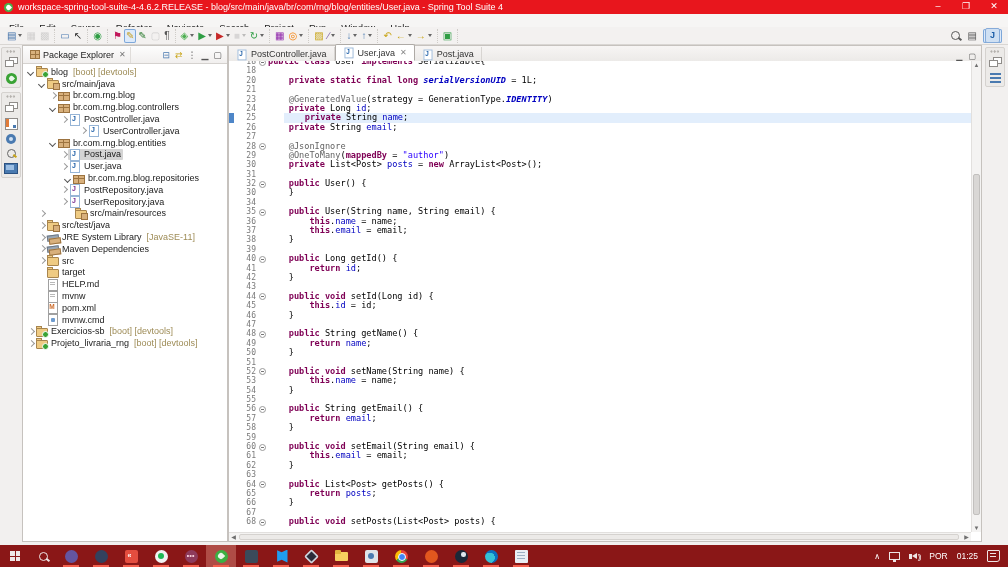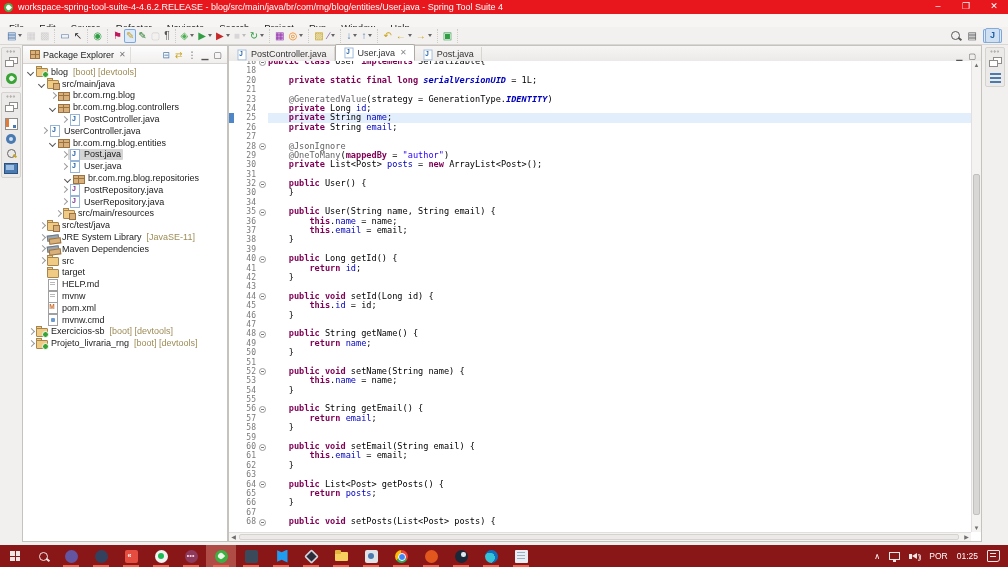--- a/index.html
+++ b/index.html
@@ -98,21 +98,21 @@
   .tab-right{margin-left:auto;display:flex;gap:6px;padding:0 5px;font-size:8px;color:#555;align-items:center;}
   .codewrap{position:absolute;left:0;top:15px;right:10px;bottom:9px;overflow:hidden;background:#fff;}
   .cl{display:flex;height:9.4px;line-height:9.4px;font-family:"DejaVu Sans Mono",monospace;font-size:8.6px;white-space:pre;}
   .mk{width:5px;flex:none;}
   .cl.cur .mk{background:#4e86c8;}
   .ln{width:22px;flex:none;text-align:right;color:#7a7a7a;font-size:8px;padding-right:2px;}
   .fold{width:10px;flex:none;position:relative;}
   .fold.has::after{content:"";position:absolute;left:1px;top:1.6px;width:5px;height:5px;border:1px solid #9a9a9a;border-radius:50%;background:linear-gradient(#fff,#fff) ,#fff;}
   .fold.has::before{content:"";position:absolute;left:2.8px;top:4.6px;width:3.5px;height:1px;background:#777;z-index:1;}
   .codeln{flex:1;}
-  .cl.cur .codeln{background:#e2eefc;}
+  .cl.cur .codeln{background:#e2eefc;margin-left:16px;}
   .c-k{color:#7f0055;font-weight:bold;}
   .c-d{color:#000;}
   .c-f{color:#0000c0;}
   .c-s{color:#2a00ff;}
   .c-a{color:#646464;}
   .c-sf{color:#0000c0;font-style:italic;font-weight:bold;}
   .vscroll{position:absolute;right:0;top:15px;bottom:9px;width:10px;background:#f4f3f2;border-left:1px solid #e2e0de;box-sizing:border-box;}
   .vscroll .arr{position:absolute;left:0;width:100%;text-align:center;font-size:6px;color:#707070;line-height:8px;}
   .vscroll .thumb{position:absolute;left:1px;right:1px;top:24%;height:72%;background:#d9d7d5;border:1px solid #c2c0be;border-radius:2px;}
   .hscroll{position:absolute;left:0;right:10px;bottom:0;height:9px;background:#f4f3f2;border-top:1px solid #e2e0de;box-sizing:border-box;}
@@ -389,21 +389,21 @@
           <div class="trow" style="padding-left: 36px;">
             <span class="tw col"></span>
             <span class="tsel">
               <span class="ti jfile">
                 <span class="pg"></span>
                 <span class="lt">J</span>
               </span>
               <span class="tlabel">PostController.java</span>
             </span>
           </div>
-          <div class="trow" style="padding-left: 16px;">
+          <div class="trow" style="padding-left: 55px;">
             <span class="tw col"></span>
             <span class="tsel">
               <span class="ti jfile">
                 <span class="pg"></span>
                 <span class="lt">J</span>
               </span>
               <span class="tlabel">UserController.java</span>
             </span>
           </div>
           <div class="trow" style="padding-left: 25px;">
@@ -457,21 +457,21 @@
           <div class="trow" style="padding-left: 36px;">
             <span class="tw col"></span>
             <span class="tsel">
               <span class="ti jfile-int">
                 <span class="pg"></span>
                 <span class="lt">J</span>
               </span>
               <span class="tlabel">UserRepository.java</span>
             </span>
           </div>
-          <div class="trow" style="padding-left: 30px;">
+          <div class="trow" style="padding-left: 14px; gap: 28px;">
             <span class="tw col"></span>
             <span class="tsel">
               <span class="ti srcfolder">
                 <span class="ft"></span>
                 <span class="fb"></span>
               </span>
               <span class="tlabel">src/main/resources</span>
             </span>
           </div>
           <div class="trow" style="padding-left: 14px;">

